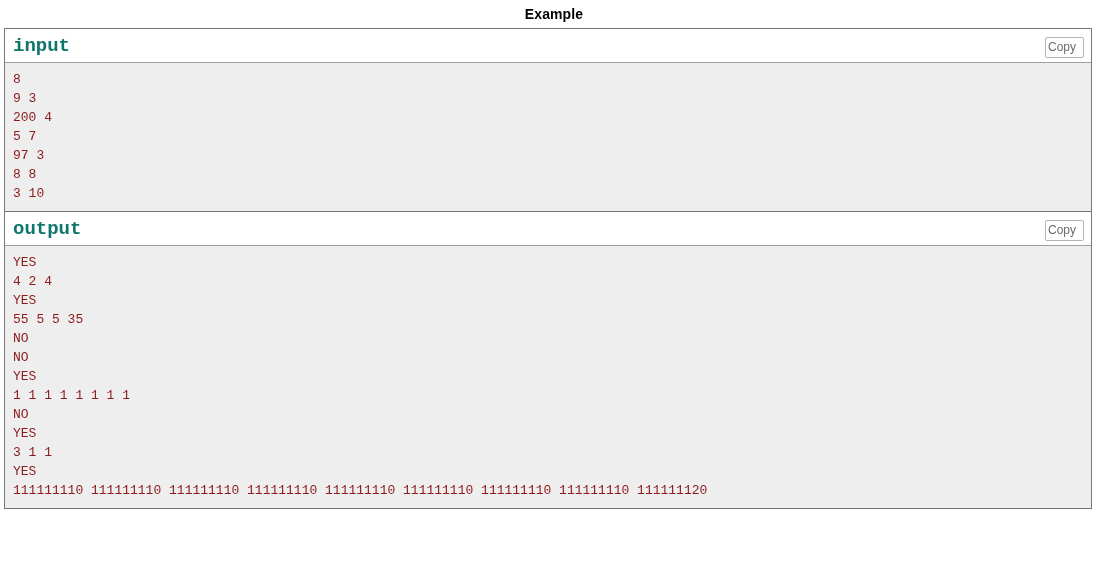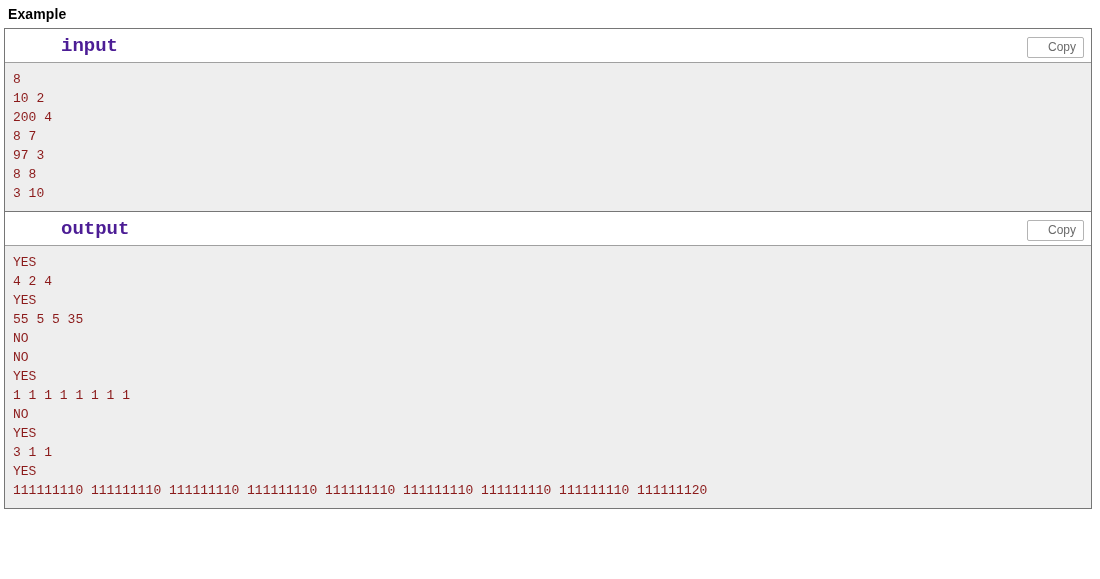--- a/index.html
+++ b/index.html
@@ -24,20 +24,21 @@
   }
 
   .section-title {
     font-family: "Liberation Sans", sans-serif;
     font-size: 14px;
     font-weight: bold;
     color: #000000;
     line-height: 16px;
     margin: 6px 0 6px 8px;
     letter-spacing: 0.1px;
+    text-align: center;
   }
 
   .sample-tests {
     margin: 0 8px 0 4px;
     border: 1px solid #767676;
     border-bottom: 1px solid #767676;
     background: #ffffff;
     box-sizing: border-box;
   }
 
@@ -52,38 +53,37 @@
     padding: 6px 8px 5px 8px;
     border-bottom: 1px solid #a0a0a0;
     min-height: 27px;
     box-sizing: border-box;
   }
 
   .sample-header-title {
     font-family: "Liberation Mono", monospace;
     font-size: 19px;
     font-weight: bold;
-    color: #4c1d95;
+    color: #0f766e;
     line-height: 22px;
     letter-spacing: 0px;
-    margin-left: 48px;
   }
 
   .copy-button {
     position: absolute;
     right: 7px;
     top: 8px;
     font-family: "Liberation Sans", sans-serif;
     font-size: 12px;
     line-height: 14px;
     color: #6b6b6b;
     background: #ffffff;
     border: 1px solid #b4b4b4;
     border-radius: 2px;
-    padding: 2px 7px 3px 20px;
+    padding: 2px 7px 3px 2px;
     cursor: pointer;
     user-select: none;
   }
 
   .sample-pre {
     margin: 0;
     padding: 7px 8px 8px 8px;
     background: #eeeeee;
     font-family: "Liberation Mono", monospace;
     font-size: 13px;
@@ -112,21 +112,21 @@
 
   <div class="section-title">Example</div>
 
   <div class="sample-tests">
 
     <div class="sample-block">
       <div class="sample-header">
         <span class="sample-header-title">input</span>
         <button class="copy-button">Copy</button>
       </div>
-      <pre class="sample-pre" id="input-pre"><span class="sample-line">8</span><span class="sample-line">10 2</span><span class="sample-line">200 4</span><span class="sample-line">8 7</span><span class="sample-line">97 3</span><span class="sample-line">8 8</span><span class="sample-line">3 10</span></pre>
+      <pre class="sample-pre" id="input-pre"><span class="sample-line">8</span><span class="sample-line">9 3</span><span class="sample-line">200 4</span><span class="sample-line">5 7</span><span class="sample-line">97 3</span><span class="sample-line">8 8</span><span class="sample-line">3 10</span></pre>
     </div>
 
     <div class="sample-block">
       <div class="sample-header">
         <span class="sample-header-title">output</span>
         <button class="copy-button">Copy</button>
       </div>
       <pre class="sample-pre last" id="output-pre"><span class="sample-line">YES</span><span class="sample-line">4 2 4</span><span class="sample-line">YES</span><span class="sample-line">55 5 5 35</span><span class="sample-line">NO</span><span class="sample-line">NO</span><span class="sample-line">YES</span><span class="sample-line">1 1 1 1 1 1 1 1</span><span class="sample-line">NO</span><span class="sample-line">YES</span><span class="sample-line">3 1 1</span><span class="sample-line">YES</span><span class="sample-line">111111110 111111110 111111110 111111110 111111110 111111110 111111110 111111110 111111120</span></pre>
     </div>
 

